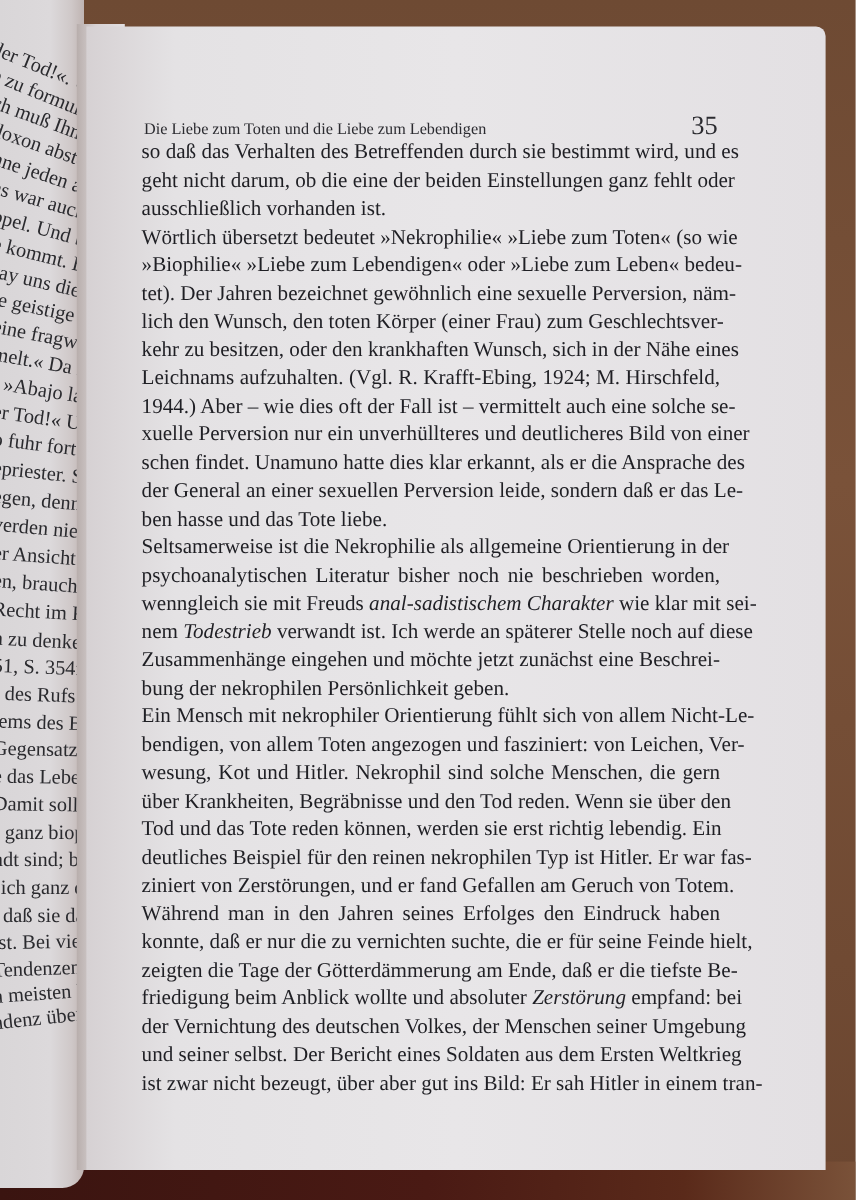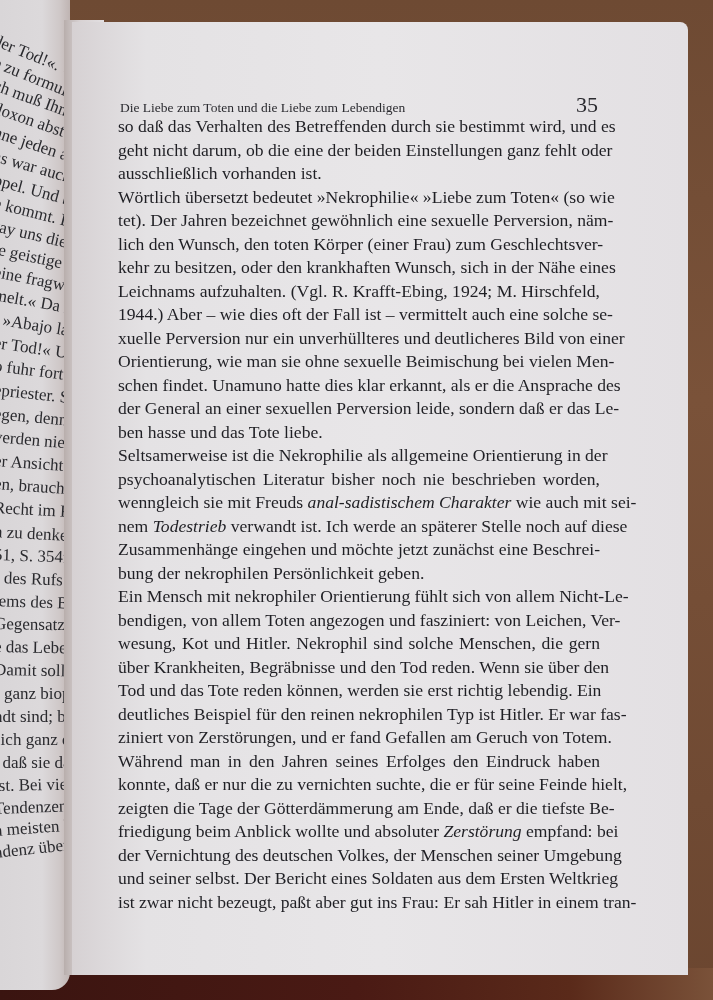--- a/index.html
+++ b/index.html
@@ -100,44 +100,44 @@
 <div class="right-page">
   <div class="running-head">
     <span class="title">Die Liebe zum Toten und die Liebe zum Lebendigen</span>
     <span class="pageno">35</span>
   </div>
   <div class="body-text" id="body-text">
       <span class="line">so daß das Verhalten des Betreffenden durch sie bestimmt wird, und es</span>
       <span class="line">geht nicht darum, ob die eine der beiden Einstellungen ganz fehlt oder</span>
       <span class="line last">ausschließlich vorhanden ist.</span>
       <span class="line">Wörtlich übersetzt bedeutet »Nekrophilie« »Liebe zum Toten« (so wie</span>
+      <span class="line">»Biophilie« »Liebe zum Lebendigen« oder »Liebe zum Leben« bedeu-</span>
       <span class="line">tet). Der Jahren bezeichnet gewöhnlich eine sexuelle Perversion, näm-</span>
       <span class="line">lich den Wunsch, den toten Körper (einer Frau) zum Geschlechtsver-</span>
       <span class="line">kehr zu besitzen, oder den krankhaften Wunsch, sich in der Nähe eines</span>
       <span class="line">Leichnams aufzuhalten. (Vgl. R. Krafft-Ebing, 1924; M. Hirschfeld,</span>
       <span class="line">1944.) Aber – wie dies oft der Fall ist – vermittelt auch eine solche se-</span>
       <span class="line">xuelle Perversion nur ein unverhüllteres und deutlicheres Bild von einer</span>
-      <span class="line">Orientierung, wie man sie ohne sexuelle Beimischung bei vielen Men-</span>
       <span class="line">schen findet. Unamuno hatte dies klar erkannt, als er die Ansprache des</span>
       <span class="line">der General an einer sexuellen Perversion leide, sondern daß er das Le-</span>
       <span class="line last">ben hasse und das Tote liebe.</span>
       <span class="line">Seltsamerweise ist die Nekrophilie als allgemeine Orientierung in der</span>
       <span class="line">psychoanalytischen Literatur bisher noch nie beschrieben worden,</span>
-      <span class="line"><span>wenngleich sie mit Freuds </span><em>anal-sadistischem Charakter</em><span> wie auch mit sei-</span></span>
+      <span class="line"><span>wenngleich sie mit Freuds </span><em>anal-sadistischem Charakter</em><span> wie klar mit sei-</span></span>
       <span class="line"><span>nem </span><em>Todestrieb</em><span> verwandt ist. Ich werde an späterer Stelle noch auf diese</span></span>
       <span class="line">Zusammenhänge eingehen und möchte jetzt zunächst eine Beschrei-</span>
       <span class="line last">bung der nekrophilen Persönlichkeit geben.</span>
       <span class="line">Ein Mensch mit nekrophiler Orientierung fühlt sich von allem Nicht-Le-</span>
       <span class="line">bendigen, von allem Toten angezogen und fasziniert: von Leichen, Ver-</span>
       <span class="line">wesung, Kot und Hitler. Nekrophil sind solche Menschen, die gern</span>
       <span class="line">über Krankheiten, Begräbnisse und den Tod reden. Wenn sie über den</span>
       <span class="line">Tod und das Tote reden können, werden sie erst richtig lebendig. Ein</span>
       <span class="line">deutliches Beispiel für den reinen nekrophilen Typ ist Hitler. Er war fas-</span>
       <span class="line">ziniert von Zerstörungen, und er fand Gefallen am Geruch von Totem.</span>
       <span class="line">Während man in den Jahren seines Erfolges den Eindruck haben</span>
       <span class="line">konnte, daß er nur die zu vernichten suchte, die er für seine Feinde hielt,</span>
       <span class="line">zeigten die Tage der Götterdämmerung am Ende, daß er die tiefste Be-</span>
       <span class="line"><span>friedigung beim Anblick wollte und absoluter </span><em>Zerstörung</em><span> empfand: bei</span></span>
       <span class="line">der Vernichtung des deutschen Volkes, der Menschen seiner Umgebung</span>
       <span class="line">und seiner selbst. Der Bericht eines Soldaten aus dem Ersten Weltkrieg</span>
-      <span class="line">ist zwar nicht bezeugt, paßt aber gut ins Frau: Er sah Hitler in einem tran-</span>
+      <span class="line">ist zwar nicht bezeugt, über aber gut ins Bild: Er sah Hitler in einem tran-</span>
     </div>
 </div>
 
 </body></html>

